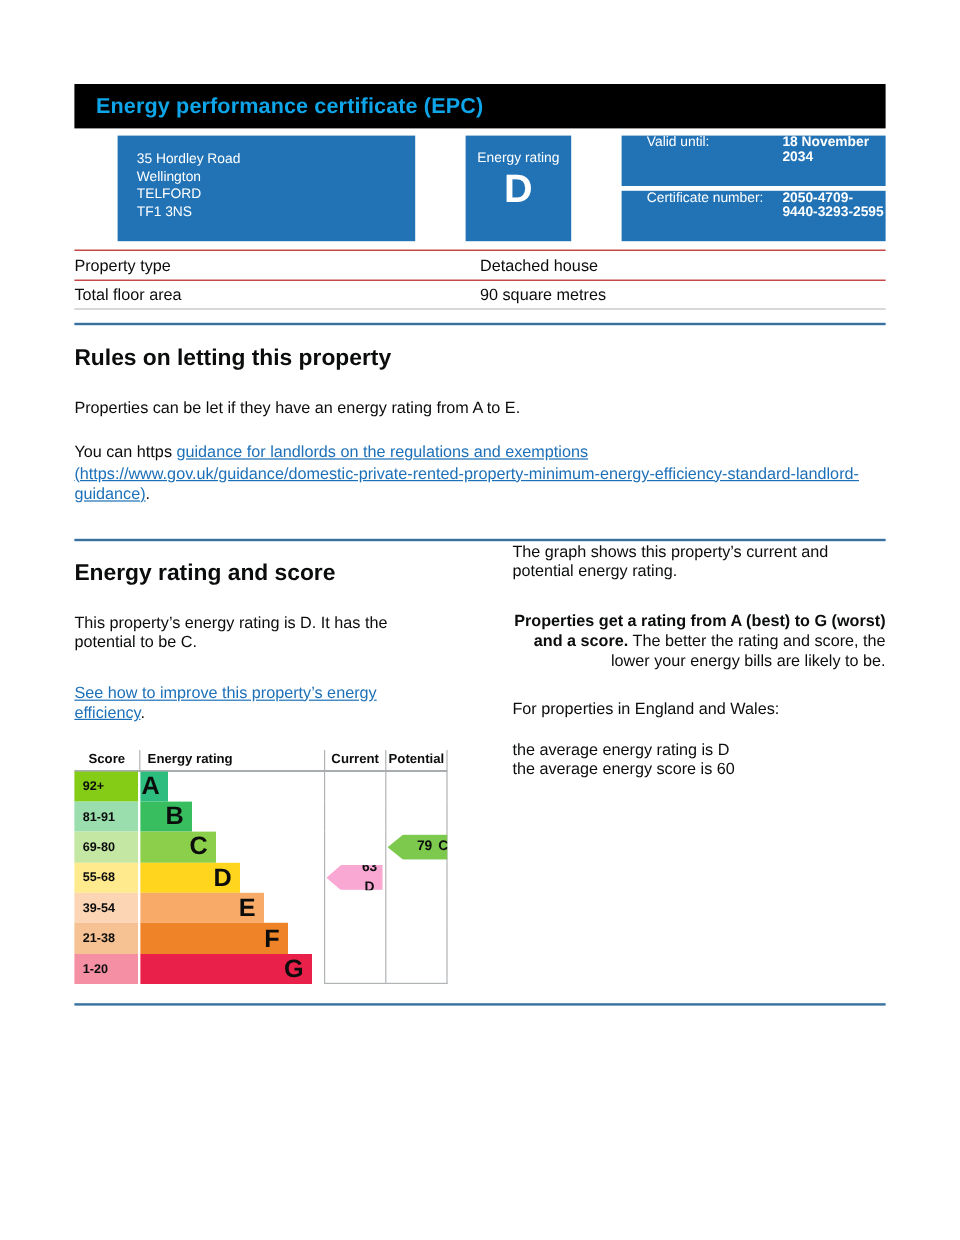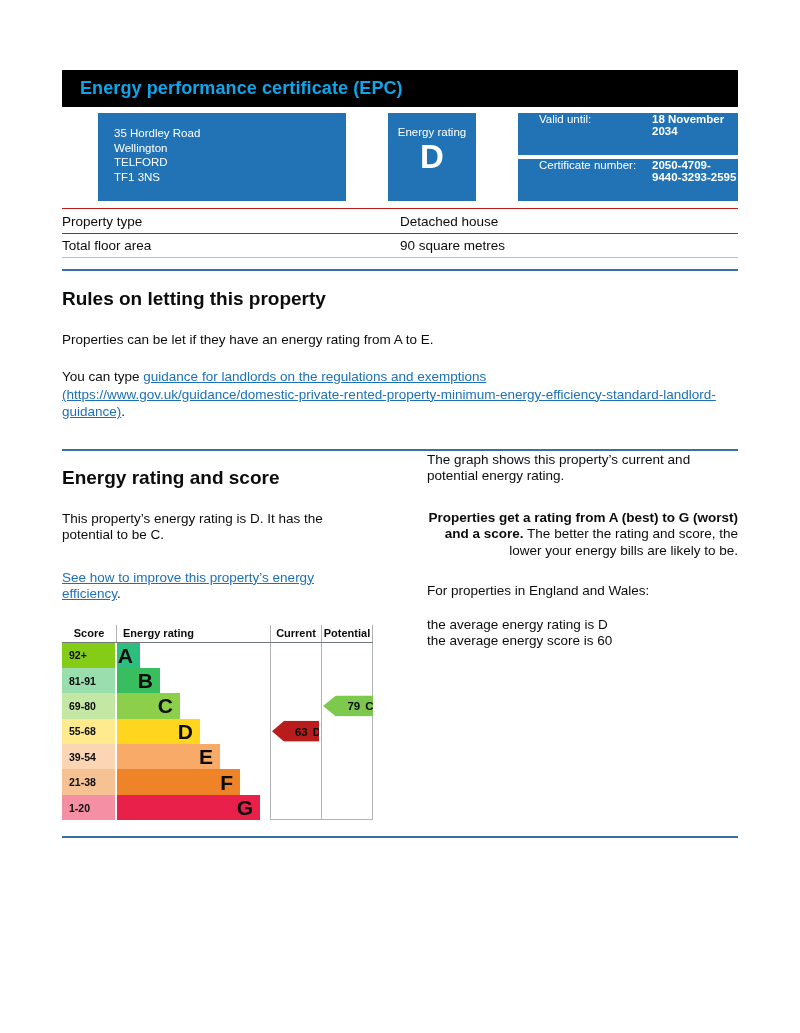--- a/index.html
+++ b/index.html
@@ -166,21 +166,21 @@
       <div class="prop-row">
         <span class="prop-label">Total floor area</span>
         <span class="prop-value">90 square metres</span>
       </div>
     </div>
 
     <hr class="blue-rule rule-1">
 
     <h2 class="section-h2">Rules on letting this property</h2>
     <p class="rules-p1">Properties can be let if they have an energy rating from A to E.</p>
-    <p class="rules-p2"><span>You can type </span><a class="doc-link">guidance for landlords on the regulations and exemptions (https://www.gov.uk/guidance/domestic-private-rented-property-minimum-energy-efficiency-standard-landlord-guidance)</a><span>.</span></p>
+    <p class="rules-p2"><span>You can https </span><a class="doc-link">guidance for landlords on the regulations and exemptions (https://www.gov.uk/guidance/domestic-private-rented-property-minimum-energy-efficiency-standard-landlord-guidance)</a><span>.</span></p>
 
     <hr class="blue-rule rule-2">
 
     <div class="two-col">
       <div class="col-left">
         <h2 class="section-h2">Energy rating and score</h2>
         <p class="rating-intro">This property’s energy rating is D. It has the potential to be C.</p>
         <p class="improve-p"><a class="doc-link">See how to improve this property’s energy efficiency</a><span>.</span></p>
 
         <div class="epc-chart">
@@ -230,21 +230,21 @@
           </div>
 
           <div class="band-row">
             <div class="score-cell" style="background: rgb(255, 234, 142);">55-68</div>
             <div class="band-track">
               <div class="band-bar" style="background: rgb(255, 213, 30); width: 83px;">
                 <span class="band-letter">D</span>
               </div>
             </div>
             <div class="cell-current">
-              <div class="rating-arrow arrow-current" style="background: #b91c1c;">
+              <div class="rating-arrow arrow-current" style="background: #f9a8d4; flex-direction: column;">
                 <span>63</span>
                 <span>D</span>
               </div>
             </div>
             <div class="cell-potential"></div>
           </div>
 
           <div class="band-row">
             <div class="score-cell" style="background: rgb(251, 213, 180);">39-54</div>
             <div class="band-track">

